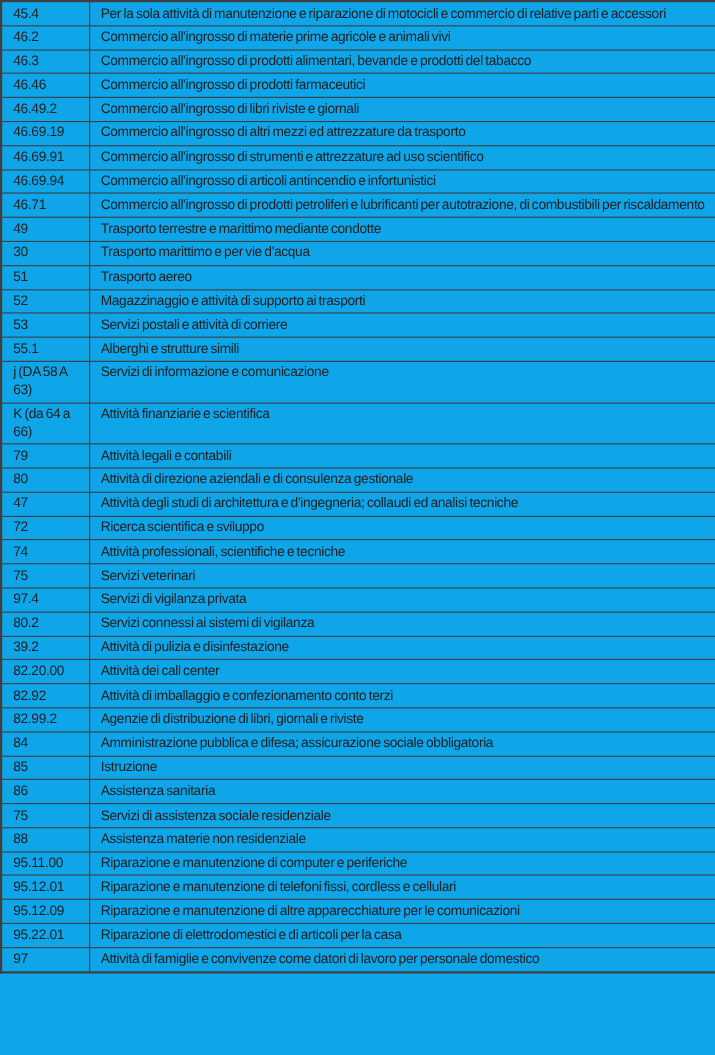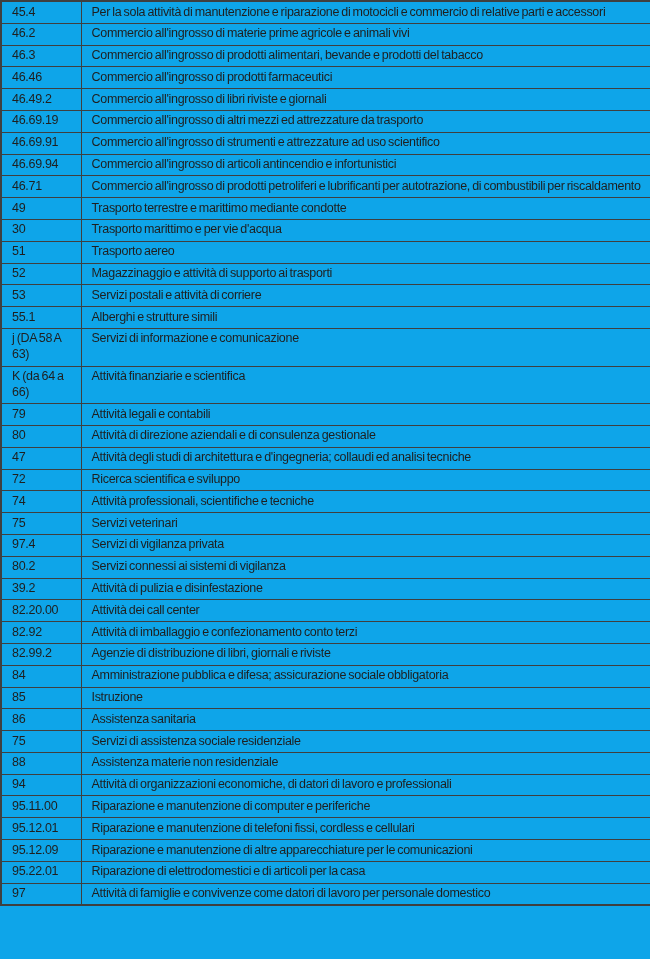--- a/index.html
+++ b/index.html
@@ -176,24 +176,20 @@
         </tr>
         <tr>
           <td class="code-cell">75</td>
           <td class="desc-cell">Servizi di assistenza sociale residenziale</td>
         </tr>
         <tr>
           <td class="code-cell">88</td>
           <td class="desc-cell">Assistenza materie non residenziale</td>
         </tr>
         <tr>
-          <td class="code-cell">94</td>
-          <td class="desc-cell">Attività di organizzazioni economiche, di datori di lavoro e professionali</td>
-        </tr>
-        <tr>
           <td class="code-cell">95.11.00</td>
           <td class="desc-cell">Riparazione e manutenzione di computer e periferiche</td>
         </tr>
         <tr>
           <td class="code-cell">95.12.01</td>
           <td class="desc-cell">Riparazione e manutenzione di telefoni fissi, cordless e cellulari</td>
         </tr>
         <tr>
           <td class="code-cell">95.12.09</td>
           <td class="desc-cell">Riparazione e manutenzione di altre apparecchiature per le comunicazioni</td>

